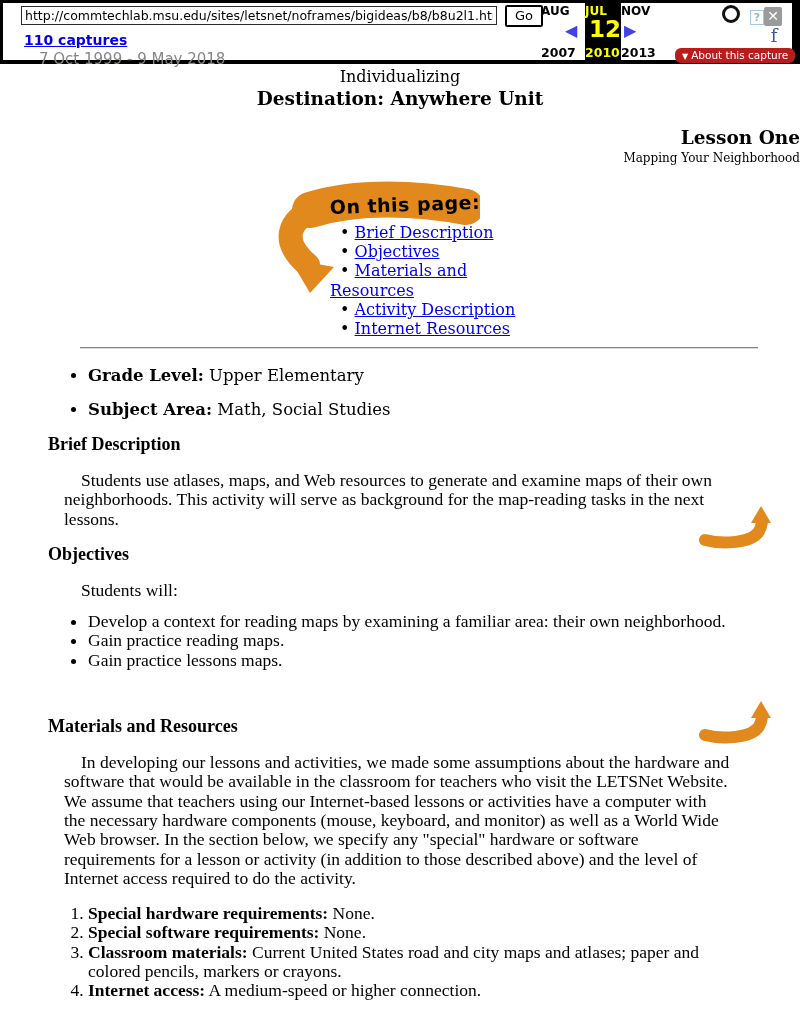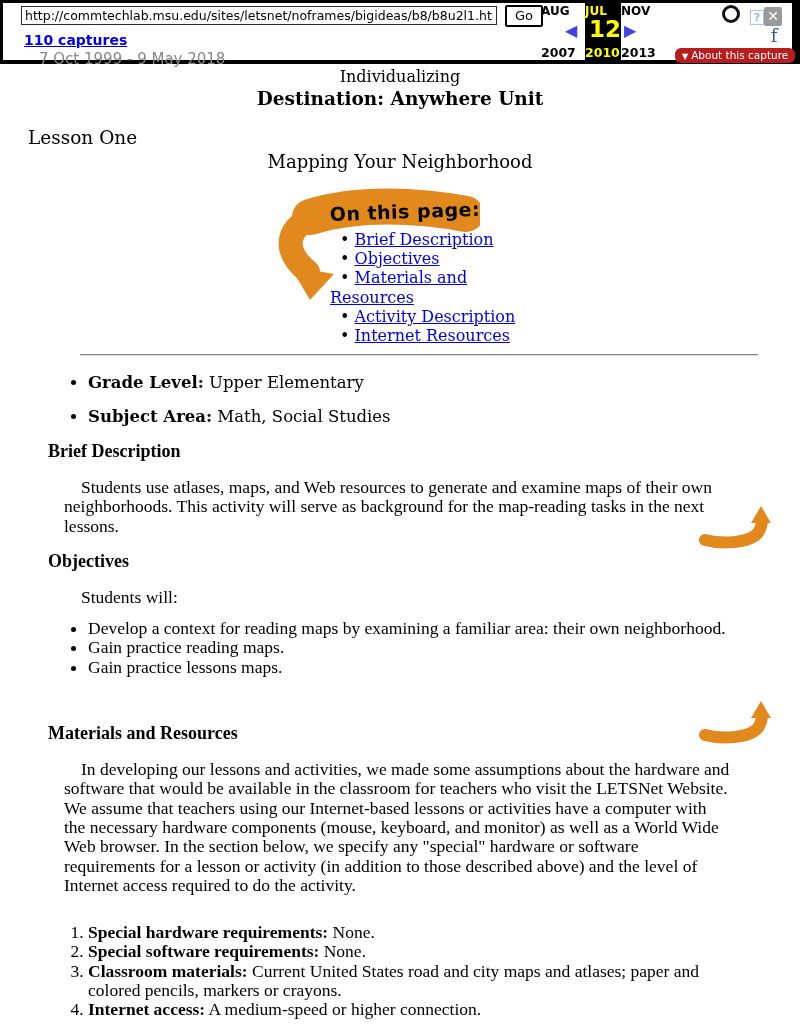--- a/index.html
+++ b/index.html
@@ -73,22 +73,22 @@
     position:absolute; left:672px; top:45px; background:#b91c1c; color:#fff;
     font-size:10.5px; padding:1px 7px 2px; border-radius:6px; cursor:pointer;
     white-space:nowrap;
   }
   .wb-about .tri { font-size:8px; margin-right:3px; }
 
   
   .doc { font-family:"DejaVu Serif", serif; }
   .t1 { text-align:center; font-size:16px;   margin-top:3px; }
   .t2 { text-align:center; font-size:18.5px; font-weight:bold; margin-top:2px; }
-  .t3 { text-align:left; font-size:18.5px; font-weight:normal; margin-top:18px;padding-left:28px; }
-  .t4 { text-align:center; font-size:18px;   margin-top:3px; }
+  .t3 { text-align:right; font-size:18.5px; font-weight:bold; margin-top:18px;padding-left:28px; }
+  .t4 { text-align:right; font-size:12px;   margin-top:3px; }
 
   .otp { position:relative; height:158px; margin-top:16px; }
   .otp-svg { position:absolute; left:268px; top:0; }
   .toc {
     position:absolute; left:330px; top:42px; width:200px;
     margin:0; padding:0; list-style:none;
     font-size:16px; line-height:19.2px;
   }
   .toc li { text-indent:10px; }
   .toc li::before { content:"\2022\00a0 "; color:#000; }
@@ -114,21 +114,21 @@
   .main p {
     font-family:"Liberation Serif", serif; font-size:17.5px; line-height:19.3px;
     margin:16px 16px 0; text-indent:17px;
   }
   .obj {
     font-family:"Liberation Serif", serif; font-size:17.5px; line-height:19.3px;
     margin:12px 0 0; padding-left:40px; list-style:disc;
   }
   .req {
     font-family:"Liberation Serif", serif; font-size:17.5px; line-height:19.3px;
-    margin:28px 0 0; padding-left:40px;
+    margin:16px 0 0; padding-left:40px;
   }
 
   .up-arrow { position:absolute; left:698px; width:76px; height:46px; cursor:pointer; }
   #up-arrow-1 { top:504px; }
   #up-arrow-2 { top:699px; }
 </style>
 </head>
 <body>
 
 <div class="wb-toolbar">

